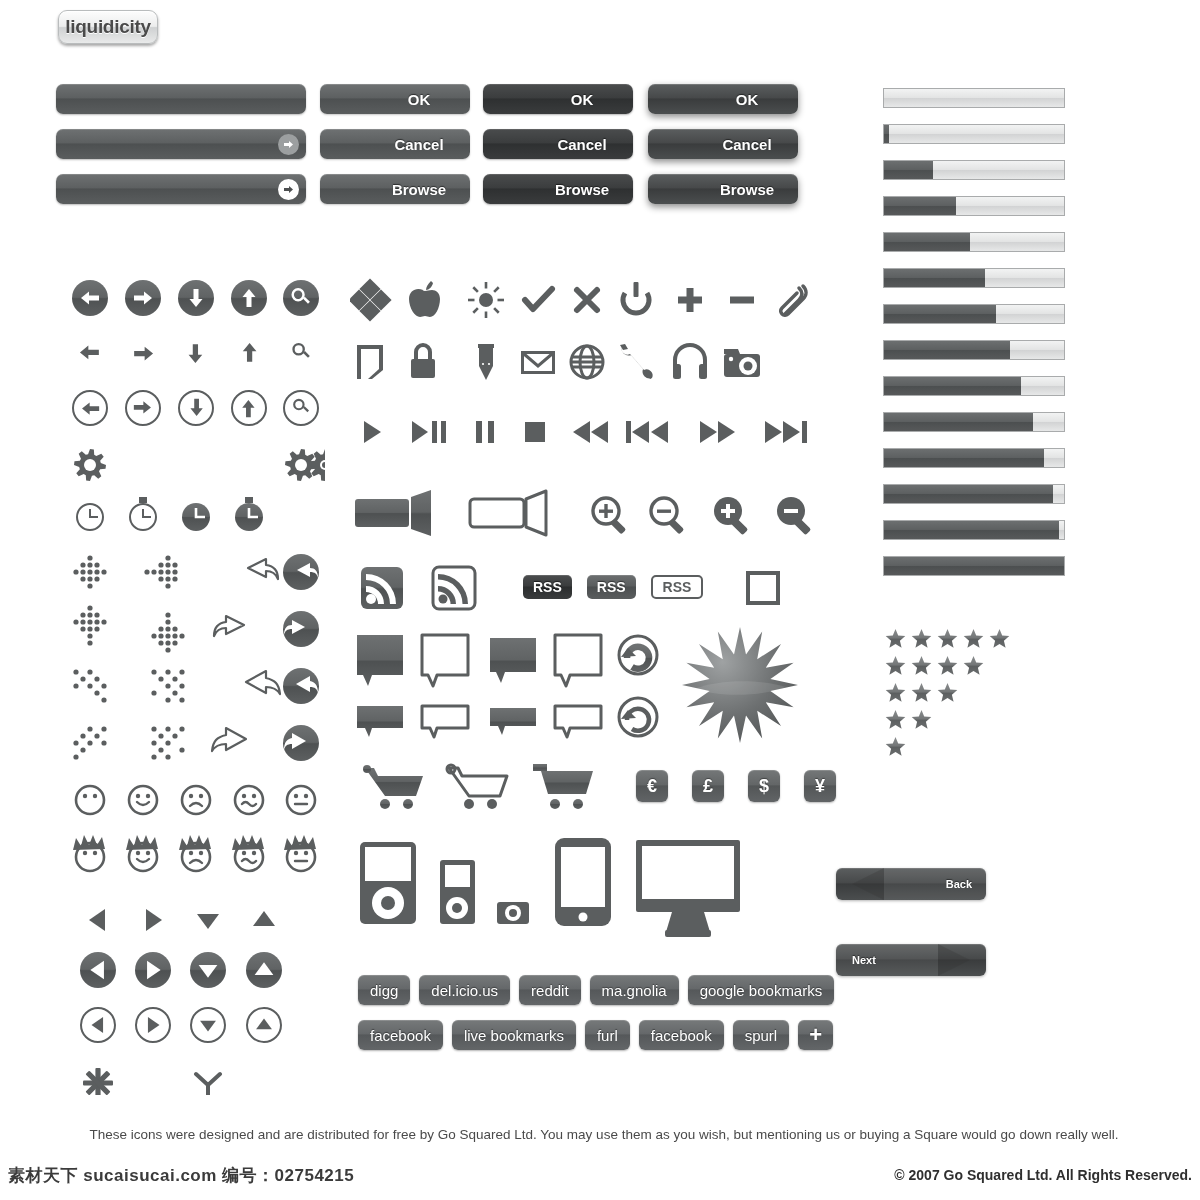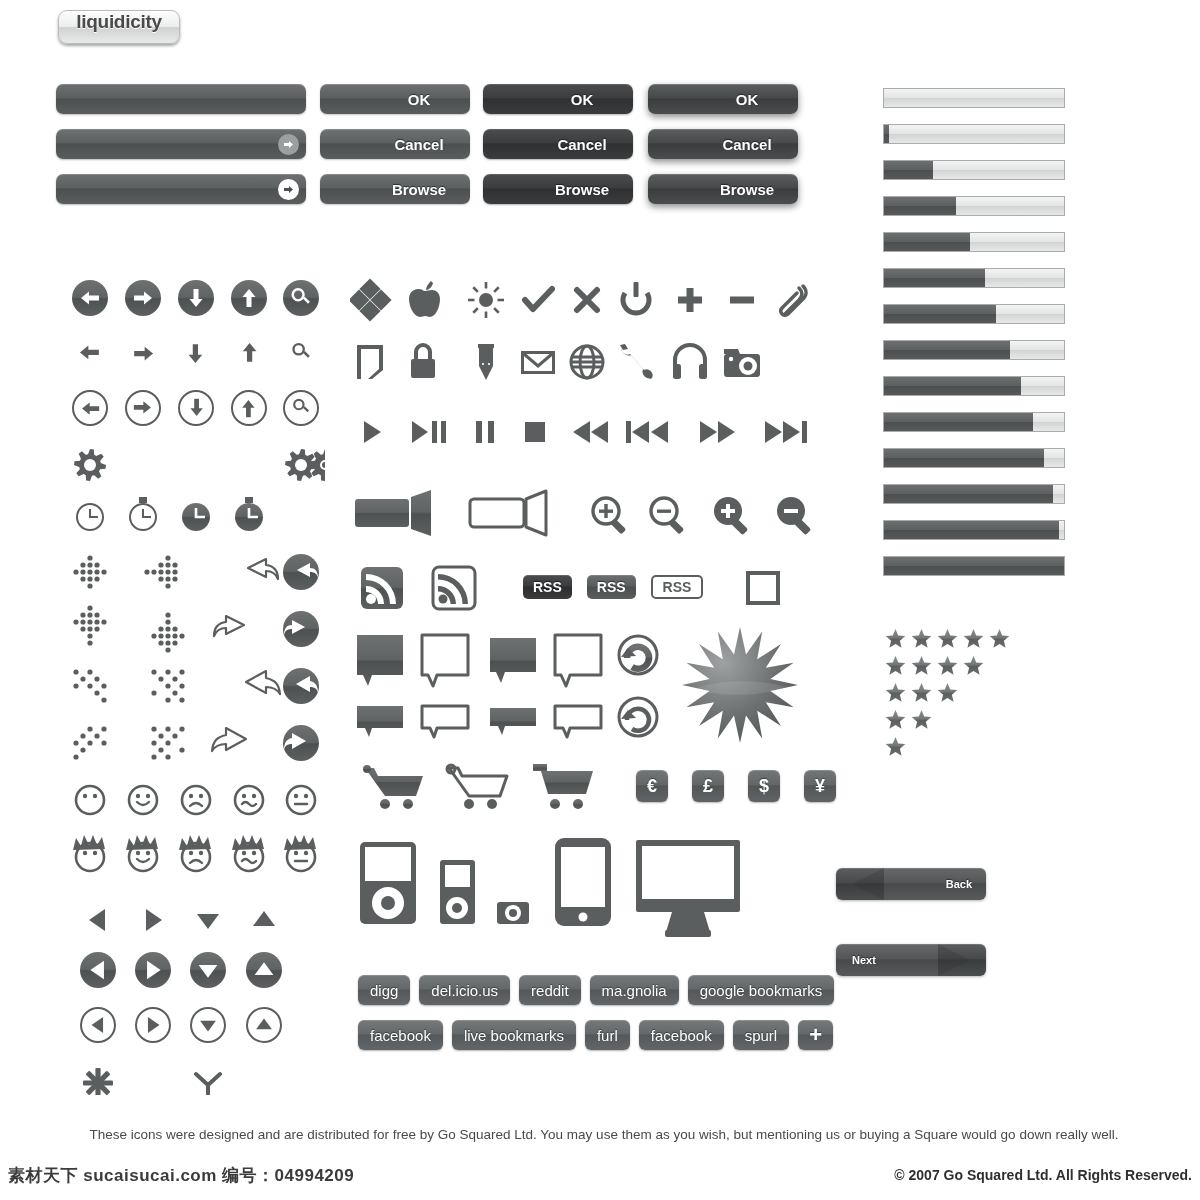--- a/index.html
+++ b/index.html
@@ -8,26 +8,26 @@
     width:1200px; height:1200px; position:relative;
     background:#ffffff;
     font-family:"Liberation Sans", sans-serif;
     color:#555;
     overflow:hidden;
   }
   .abs { position:absolute; }
 
   
   #logo-badge{
-    left:58px; top:10px; width:122px; height:34px;
+    left:58px; top:10px; width:100px; height:34px;
     border-radius:9px;
     background:linear-gradient(180deg,#fdfdfd 0%,#eceded 48%,#cfd1d2 52%,#e9eaea 100%);
     border:1px solid #b9bcbd;
     box-shadow:0 2px 3px rgba(0,0,0,.35), inset 0 1px 0 #fff;
-    display:flex; align-items:flex-start; justify-content:center;
+    display:flex; align-items:center; justify-content:center;
     font-size:19px; font-weight:bold; color:#4a4a4a;
     letter-spacing:-.3px;
     text-shadow:0 1px 0 #fff;
   }
 
   
   .grad-mid{ background:linear-gradient(180deg,#6e7172 0%,#5d6061 46%,#4d5051 50%,#5a5d5e 100%); }
   .grad-dark{ background:linear-gradient(180deg,#4a4c4d 0%,#3b3d3e 46%,#2e3031 50%,#3a3c3d 100%); }
   .grad-dark3{ background:linear-gradient(180deg,#5b5e5f 0%,#47494a 46%,#3a3c3d 50%,#4b4e4f 100%); }
 
@@ -1079,21 +1079,21 @@
     </div>
     <div class="soc">
       <span>spurl</span>
     </div>
     <div class="soc plus">
       <span>+</span>
     </div>
   </div>
 
 <div class="abs" id="footer-note">These icons were designed and are distributed for free by Go Squared Ltd. You may use them as you wish, but mentioning us or buying a Square would go down really well.</div>
-<div class="abs" id="watermark">素材天下 sucaisucai.com 编号：04994209</div>
+<div class="abs" id="watermark">素材天下 sucaisucai.com 编号：02754215</div>
 <div class="abs" id="copyright">© 2007 Go Squared Ltd. All Rights Reserved.</div>
 
 <svg width="260" height="70" viewBox="0 0 260 70" class="abs" style="left: 355px; top: 758px;">
     <defs>
       <linearGradient id="cg2" x1="0" y1="0" x2="0" y2="1">
         <stop offset="0" stop-color="#6e7172"></stop>
         <stop offset="0.48" stop-color="#606364"></stop>
         <stop offset="0.52" stop-color="#4e5152"></stop>
         <stop offset="1" stop-color="#5d6061"></stop>
       </linearGradient>

